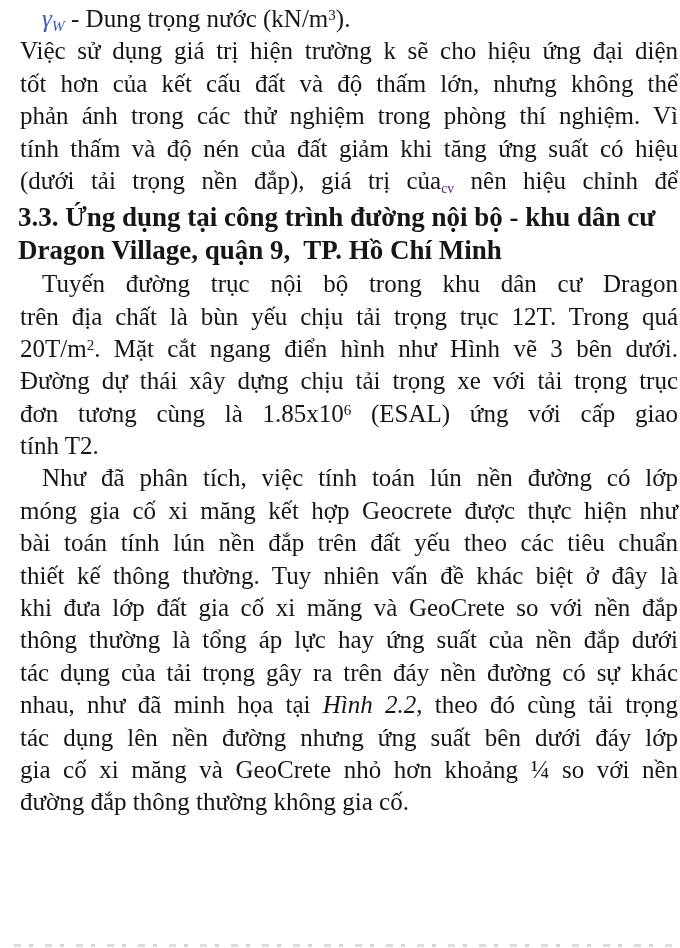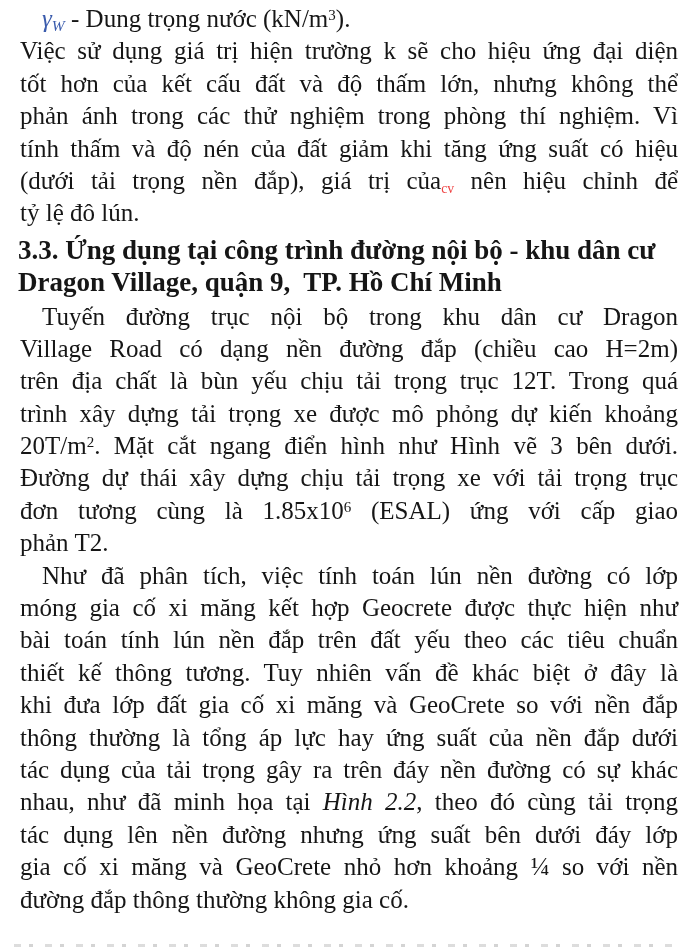--- a/index.html
+++ b/index.html
@@ -47,42 +47,39 @@
 <body>
 
 <div class="page">
   <div id="doc-root">
       <div class="block para">
         <div class="line l" style="text-indent: 22px;"><span class="seg gamma" style="color: rgb(59, 92, 173);">γ</span><span class="seg gammasub" style="color: rgb(59, 92, 173);">W</span><span class="seg"> - Dung trọng nước (kN/m</span><span class="seg sup">3</span><span class="seg">).</span></div>
         <div class="line j"><span class="seg">Việc sử dụng giá trị hiện trường k sẽ cho hiệu ứng đại diện</span></div>
         <div class="line j"><span class="seg">tốt hơn của kết cấu đất và độ thấm lớn, nhưng không thể</span></div>
         <div class="line j"><span class="seg">phản ánh trong các thử nghiệm trong phòng thí nghiệm. Vì</span></div>
         <div class="line j"><span class="seg">tính thấm và độ nén của đất giảm khi tăng ứng suất có hiệu</span></div>
-        <div class="line j"><span class="seg">(dưới tải trọng nền đắp), giá trị của</span><span class="seg sub" style="color: #ef4444;">cv</span><span class="seg"> nên hiệu chỉnh để</span></div>
-        <div class="line l"><span class="seg">tỷ lệ đô lún.</span></div>
+        <div class="line j"><span class="seg">(dưới tải trọng nền đắp), giá trị của</span><span class="seg sub" style="color: #4c1d95;">cv</span><span class="seg"> nên hiệu chỉnh để</span></div>
       </div>
       <div class="block heading">
         <div class="line l"><span class="seg">3.3. Ứng dụng tại công trình đường nội bộ - khu dân cư</span></div>
         <div class="line l"><span class="seg">Dragon Village, quận 9,&nbsp; TP. Hồ Chí Minh</span></div>
       </div>
       <div class="block para">
         <div class="line j" style="text-indent: 22px;"><span class="seg">Tuyến đường trục nội bộ trong khu dân cư Dragon</span></div>
-        <div class="line j"><span class="seg">Village Road có dạng nền đường đắp (chiều cao H=2m)</span></div>
         <div class="line j"><span class="seg">trên địa chất là bùn yếu chịu tải trọng trục 12T. Trong quá</span></div>
-        <div class="line j"><span class="seg">trình xây dựng tải trọng xe được mô phỏng dự kiến khoảng</span></div>
         <div class="line j"><span class="seg">20T/m</span><span class="seg sup">2</span><span class="seg">. Mặt cắt ngang điển hình như Hình vẽ 3 bên dưới.</span></div>
         <div class="line j"><span class="seg">Đường dự thái xây dựng chịu tải trọng xe với tải trọng trục</span></div>
         <div class="line j"><span class="seg">đơn tương cùng là 1.85x10</span><span class="seg sup">6</span><span class="seg"> (ESAL) ứng với cấp giao</span></div>
-        <div class="line l"><span class="seg">phản T2.</span></div>
+        <div class="line l"><span class="seg">tính T2.</span></div>
       </div>
       <div class="block para">
         <div class="line j" style="text-indent: 22px; font-family: Liberation Serif, serif;"><span class="seg">Như đã phân tích, việc tính toán lún nền đường có lớp</span></div>
         <div class="line j"><span class="seg">móng gia cố xi măng kết hợp Geocrete được thực hiện như</span></div>
         <div class="line j"><span class="seg">bài toán tính lún nền đắp trên đất yếu theo các tiêu chuẩn</span></div>
-        <div class="line j"><span class="seg">thiết kế thông tương. Tuy nhiên vấn đề khác biệt ở đây là</span></div>
+        <div class="line j"><span class="seg">thiết kế thông thường. Tuy nhiên vấn đề khác biệt ở đây là</span></div>
         <div class="line j"><span class="seg">khi đưa lớp đất gia cố xi măng và GeoCrete so với nền đắp</span></div>
         <div class="line j"><span class="seg">thông thường là tổng áp lực hay ứng suất của nền đắp dưới</span></div>
         <div class="line j"><span class="seg">tác dụng của tải trọng gây ra trên đáy nền đường có sự khác</span></div>
         <div class="line j"><span class="seg">nhau, như đã minh họa tại </span><span class="seg it">Hình 2.2</span><span class="seg">, theo đó cùng tải trọng</span></div>
         <div class="line j"><span class="seg">tác dụng lên nền đường nhưng ứng suất bên dưới đáy lớp</span></div>
         <div class="line j"><span class="seg">gia cố xi măng và GeoCrete nhỏ hơn khoảng ¼ so với nền</span></div>
         <div class="line l"><span class="seg">đường đắp thông thường không gia cố.</span></div>
       </div>
     </div>
   <div class="scan-artifact"></div>

